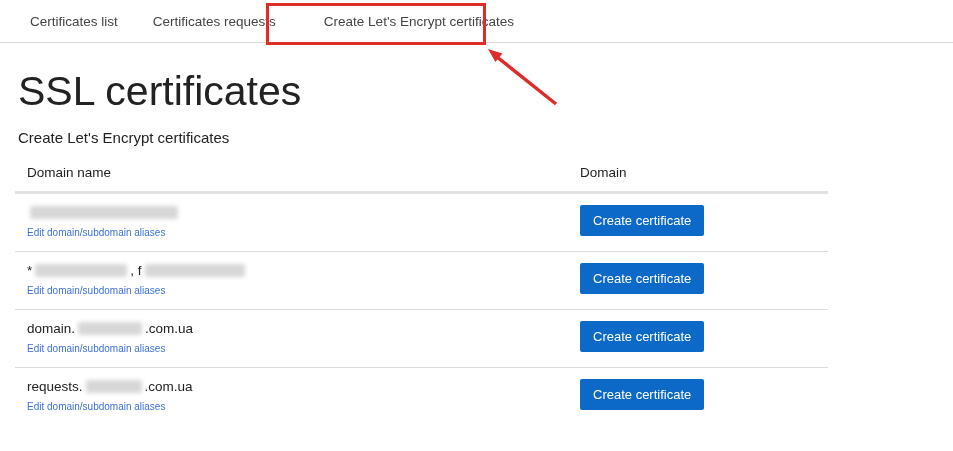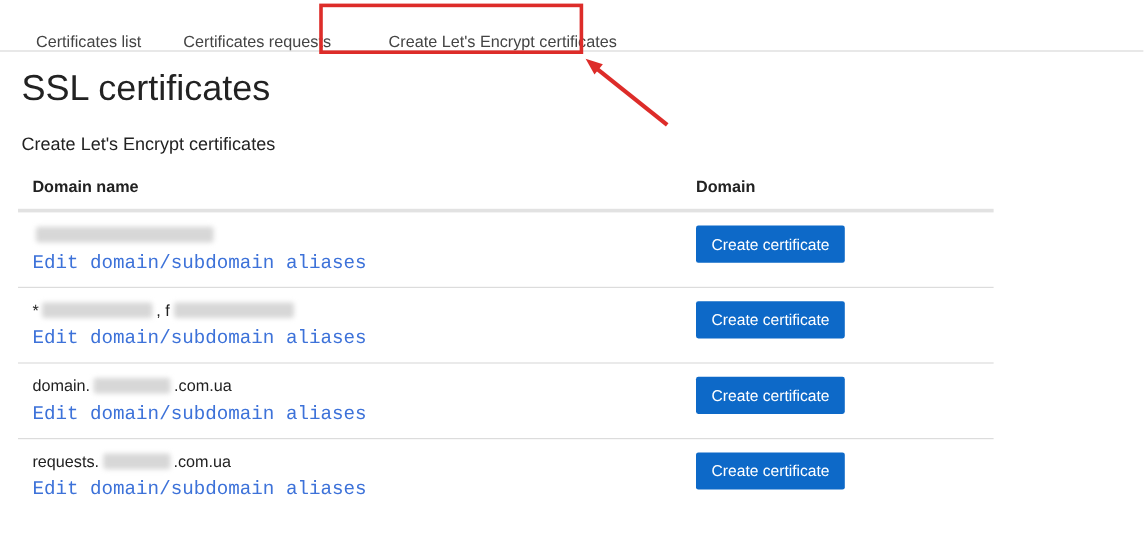--- a/index.html
+++ b/index.html
@@ -15,68 +15,68 @@
   }
   *{box-sizing:border-box;}
   html,body{margin:0;padding:0;}
   body{
     width:953px;height:451px;position:relative;overflow:hidden;
     background:#ffffff;color:var(--text-dark);
     font-family:"Liberation Sans","DejaVu Sans",sans-serif;
   }
   
   .tabbar{
-    position:relative;height:43px;display:flex;align-items:flex-end;
+    position:relative;height:43px;display:flex;align-items:center;
     padding-left:18px;border-bottom:1px solid var(--divider);
   }
   .tab{
     font-size:13.5px;color:var(--tab-text);padding:0 12px;margin-right:11px;
     white-space:nowrap;cursor:pointer;
   }
   .tab-active{margin-left:13px;}
   
   .annotation-box{
     position:absolute;left:266px;top:3px;width:220px;height:42px;
     border:3px solid var(--annotation-red);pointer-events:none;
   }
   .annotation-arrow{
     position:absolute;left:478px;top:44px;pointer-events:none;
   }
   
   .page-title{
-    margin:13px 0 0 18px;font-size:30px;font-weight:300;
+    margin:30px 0 0 18px;font-size:41px;font-weight:300;
     color:var(--text-dark);letter-spacing:0;line-height:36px;
   }
   .page-subtitle{
     margin:20px 0 0 18px;font-size:15px;font-weight:400;color:var(--text-dark);
   }
   
   .cert-table{margin:15px 0 0 15px;width:813px;}
   .thead{
-    display:flex;font-weight:bold;font-size:13.5px;
+    display:flex;font-weight:normal;font-size:13.5px;
     padding:4px 0 11px;border-bottom:3px solid var(--header-divider);
   }
   .trow{
     display:flex;padding:10px 0 11px;border-bottom:1px solid var(--row-divider);
     align-items:flex-start;
   }
   .trow:last-child{border-bottom:none;}
   .col-domain{width:565px;padding-left:12px;}
   .col-status{flex:1;}
   .domain-line{
     font-size:13.5px;color:var(--text-dark);height:17px;
     display:flex;align-items:center;white-space:pre;
   }
   .blur-patch{
     display:inline-block;height:13px;border-radius:2px;
     background:var(--blur-gray);filter:blur(2px);margin:0 3px;
   }
   .edit-link{
-    display:inline-block;margin-top:6px;font-size:16px;
-    color:var(--link-blue);text-decoration:none;cursor:pointer;font-family:Liberation Mono, monospace;
+    display:inline-block;margin-top:6px;font-size:10px;
+    color:var(--link-blue);text-decoration:none;cursor:pointer;
   }
   .create-btn{
     background:var(--button-blue);color:#ffffff;border:none;border-radius:2px;
     font-size:13px;font-family:inherit;padding:8px 13px;cursor:pointer;
     margin-top:1px;
     text-align:center;
   }
 </style>
 </head>
 <body>

